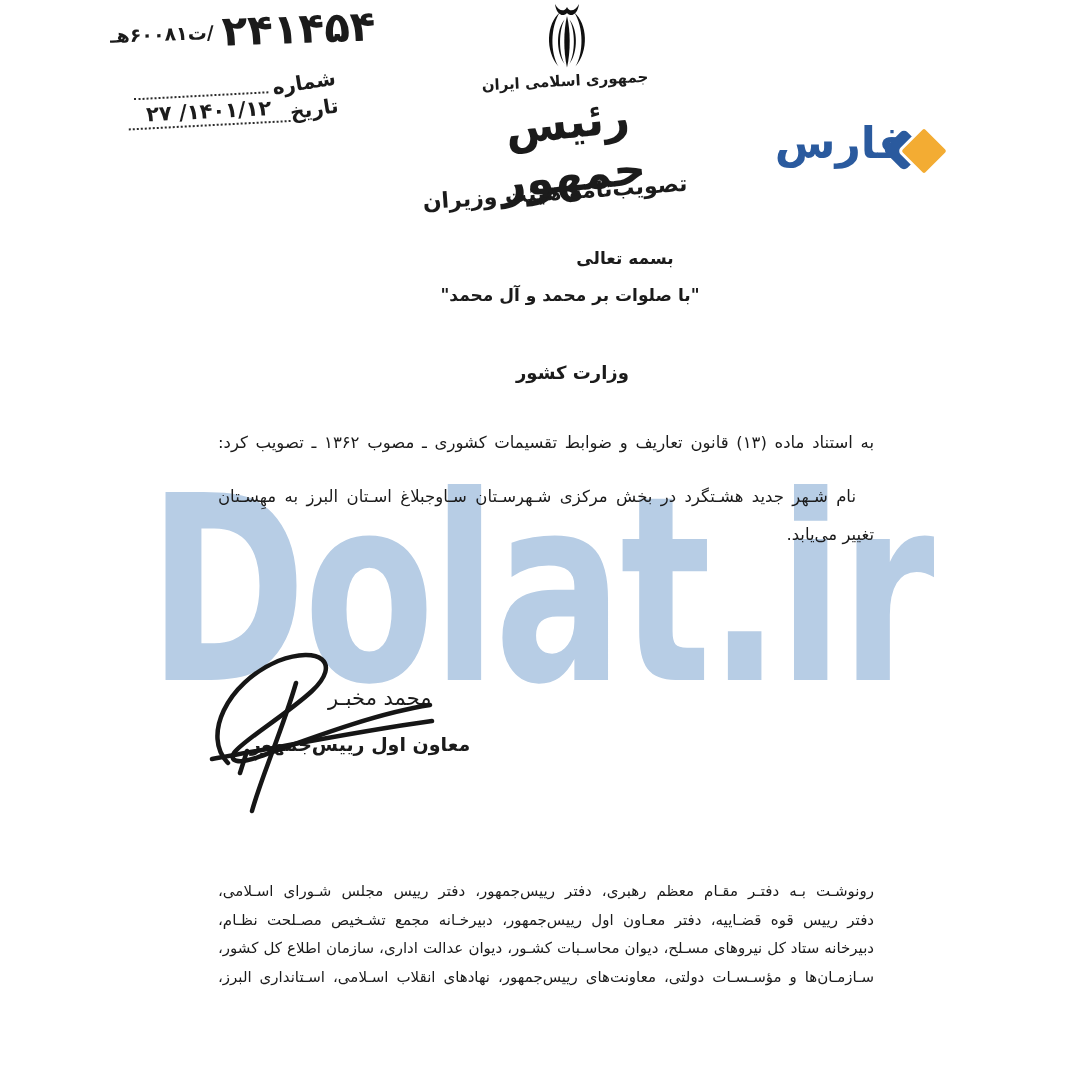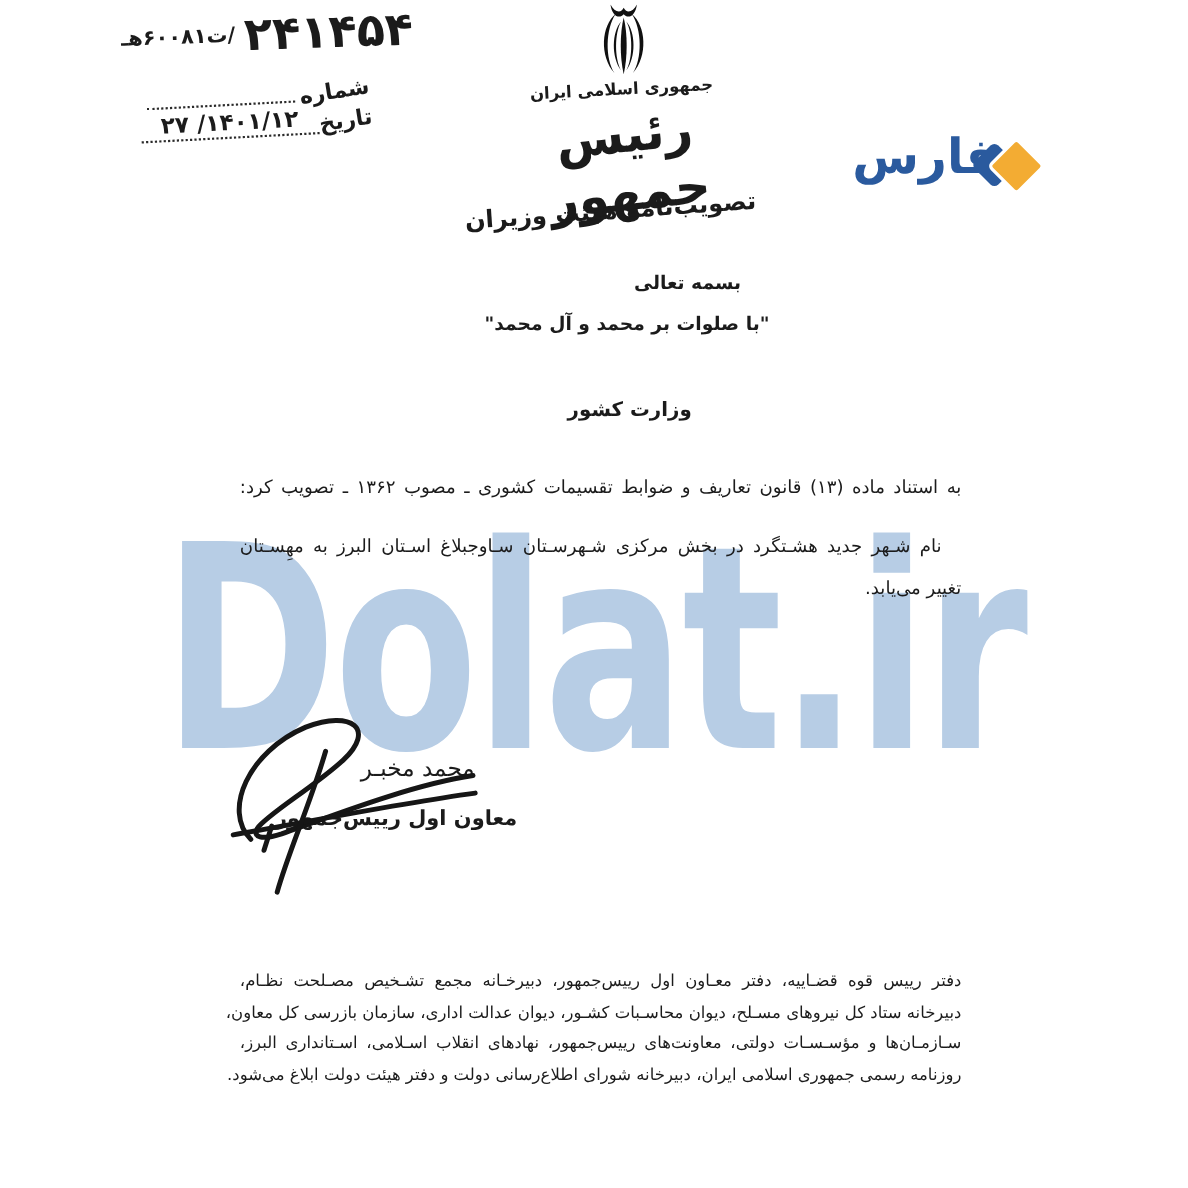--- a/index.html
+++ b/index.html
@@ -112,19 +112,19 @@
   <svg id="sigscrawl" class="abs" width="245" height="180" viewBox="0 0 245 180">
     <g fill="none" stroke="#161616" stroke-width="4.5" stroke-linecap="round">
       <path d="M30 118 C4 92 28 38 80 16 C122 0 144 18 114 46 C88 70 44 96 36 108 C31 116 40 119 58 113 C108 95 178 68 232 60"></path>
       <path d="M14 114 C72 104 160 86 234 76"></path>
       <path d="M98 38 C84 86 64 130 54 166"></path>
       <path d="M42 128 L49 106"></path>
     </g>
   </svg>
 
   <div id="distribution" class="abs txt para">
+    <div class="dline">رونوشـت بـه دفتـر مقـام معظم رهبری، دفتر رییس‌جمهور، دفتر رییس مجلس شـورای اسـلامی،</div>
     <div class="dline">دفتر رییس قوه قضـاییه، دفتر معـاون اول رییس‌جمهور، دبیرخـانه مجمع تشـخیص مصـلحت نظـام،</div>
-    <div class="dline">دبیرخانه ستاد کل نیروهای مسـلح، دیوان محاسـبات کشـور، دیوان عدالت اداری، سازمان بازرسی کل معاون،</div>
+    <div class="dline">دبیرخانه ستاد کل نیروهای مسـلح، دیوان محاسـبات کشـور، دیوان عدالت اداری، سازمان اطلاع کل کشور،</div>
     <div class="dline">سـازمـان‌ها و مؤسـسـات دولتی، معاونت‌های رییس‌جمهور، نهادهای انقلاب اسـلامی، اسـتانداری البرز،</div>
-    <div class="dline">روزنامه رسمی جمهوری اسلامی ایران، دبیرخانه شورای اطلاع‌رسانی دولت و دفتر هیئت دولت ابلاغ می‌شود.</div>
   </div>
 
 </div>
 
 </body></html>

